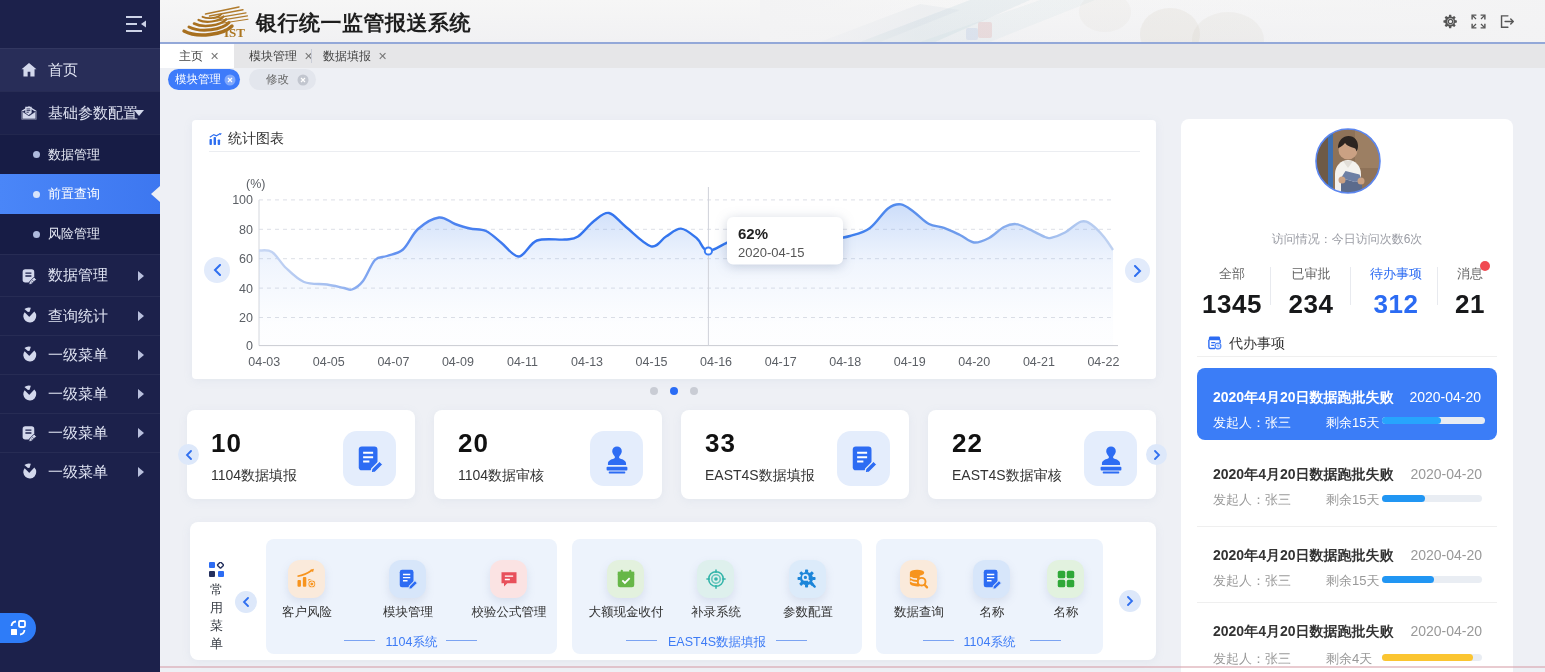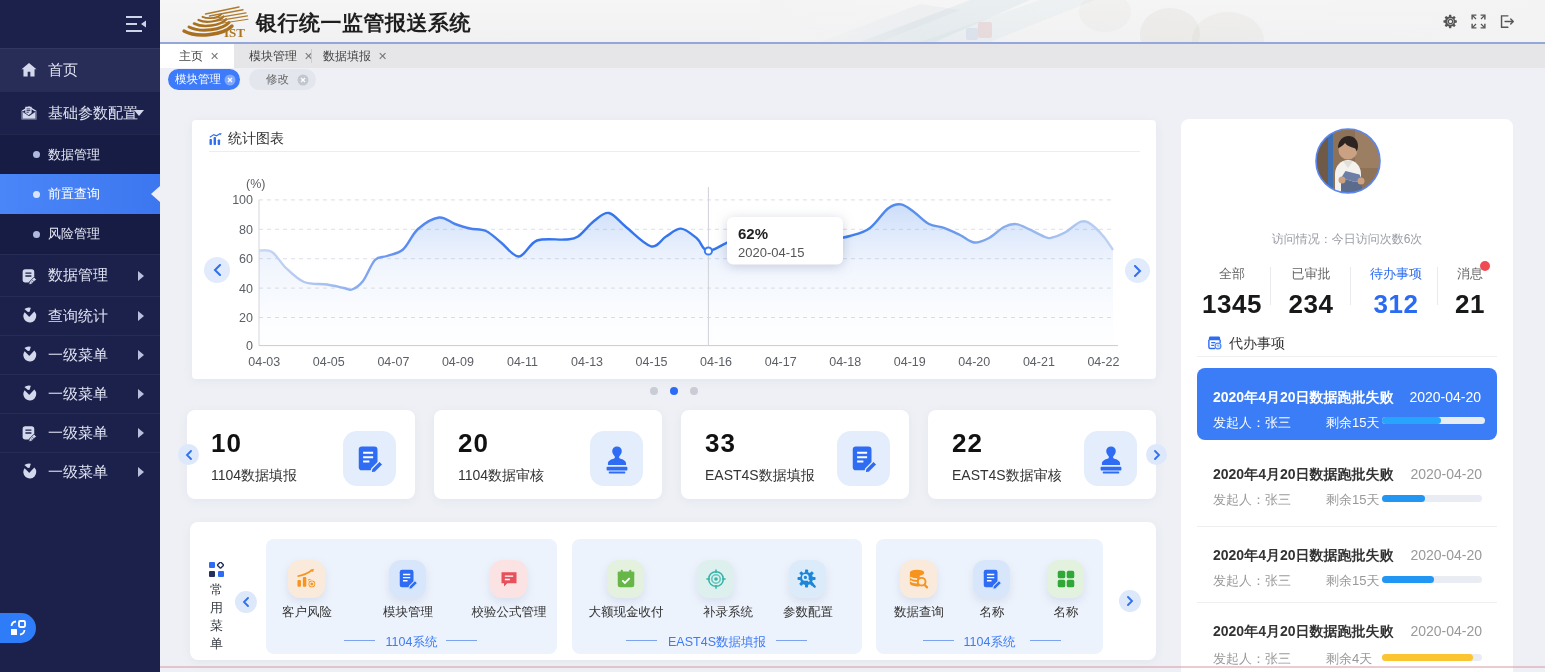--- a/index.html
+++ b/index.html
@@ -419,21 +419,21 @@
         </div>
   <div class="tlabel" style="left:54px">大额现金收付</div>
   <div class="tile" style="left:125px;background:#def0ed">
           <svg width="22" height="22" viewBox="0 0 24 24" fill="none" stroke="#35b5aa">
             <circle cx="12" cy="12" r="8" stroke-width="1.7"></circle>
             <circle cx="12" cy="12" r="4.6" stroke-width="1.7" opacity="0.75"></circle>
             <circle cx="12" cy="12" r="2" fill="#35b5aa" stroke="none"></circle>
             <path d="M12 1.5v4M12 18.5v4M1.5 12h4M18.5 12h4" stroke-width="1.7"></path>
           </svg>
         </div>
-  <div class="tlabel" style="left:156px">补录系统</div>
+  <div class="tlabel" style="left:144px">补录系统</div>
   <div class="tile" style="left:217px;background:#dcebfa">
           <svg width="23" height="23" viewBox="0 0 24 24">
             <g fill="#1c86d9">
               <circle cx="11" cy="11" r="6.8"></circle>
               <g>
                 <rect x="9.4" y="1.6" width="3.2" height="3.4" rx="0.8"></rect>
                 <rect x="9.4" y="17" width="3.2" height="3.4" rx="0.8"></rect>
                 <rect x="1.6" y="9.4" width="3.4" height="3.2" rx="0.8"></rect>
                 <rect x="17" y="9.4" width="3.4" height="3.2" rx="0.8"></rect>
                 <g transform="rotate(45 11 11)">

